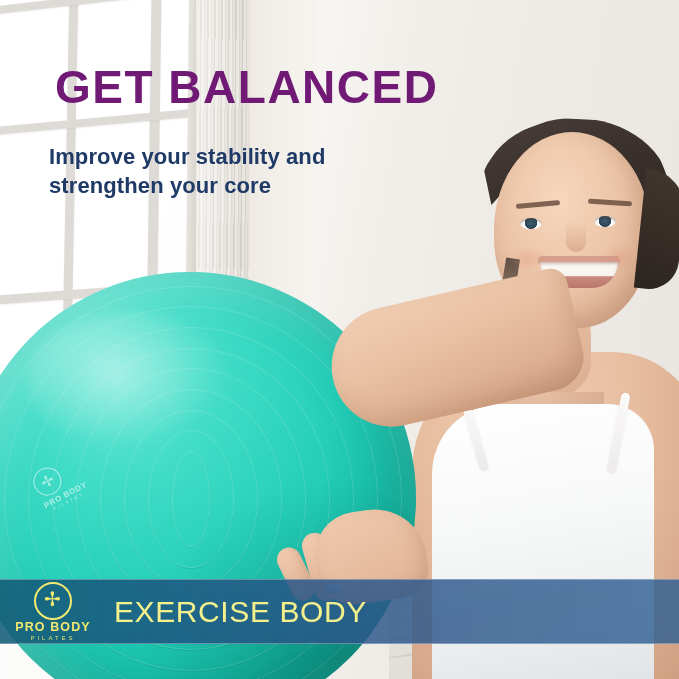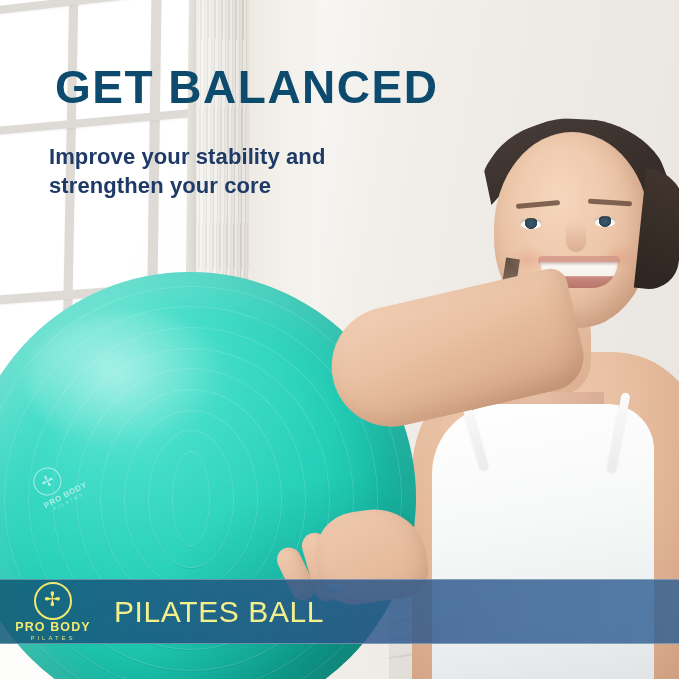--- a/index.html
+++ b/index.html
@@ -229,21 +229,21 @@
   }
   .strap{
     position:absolute;width:9px;background:linear-gradient(180deg,#fdfbfa,#eceaea);
     border-radius:6px;box-shadow:0 0 2px rgba(0,0,0,.10);
   }
 
   
   .headline{
     position:absolute;left:55px;top:63px;
     font-size:46px;font-weight:bold;letter-spacing:1.5px;
-    color:#0c4a6e;line-height:1.05;white-space:nowrap;
+    color:#701a75;line-height:1.05;white-space:nowrap;
   }
   .subhead{
     position:absolute;left:49px;top:130px;
     font-size:22px;font-weight:bold;line-height:1.34;
     color:#1f3a66;white-space:pre-line;letter-spacing:.1px;margin-top:12px;
   }
 
   
   .banner{
     position:absolute;left:0;top:579px;width:679px;height:63px;
@@ -375,16 +375,16 @@
 strengthen your core</div>
 
   <div class="banner">
     <div class="banner-logo">
       <div class="bg-ring">
         <div class="bg-fig">✢</div>
       </div>
       <div class="bg-name">PRO BODY</div>
       <div class="bg-sub">PILATES</div>
     </div>
-    <div class="banner-title">PILATES BALL</div>
+    <div class="banner-title">EXERCISE BODY</div>
   </div>
 
 </div>
 
 </body></html>

